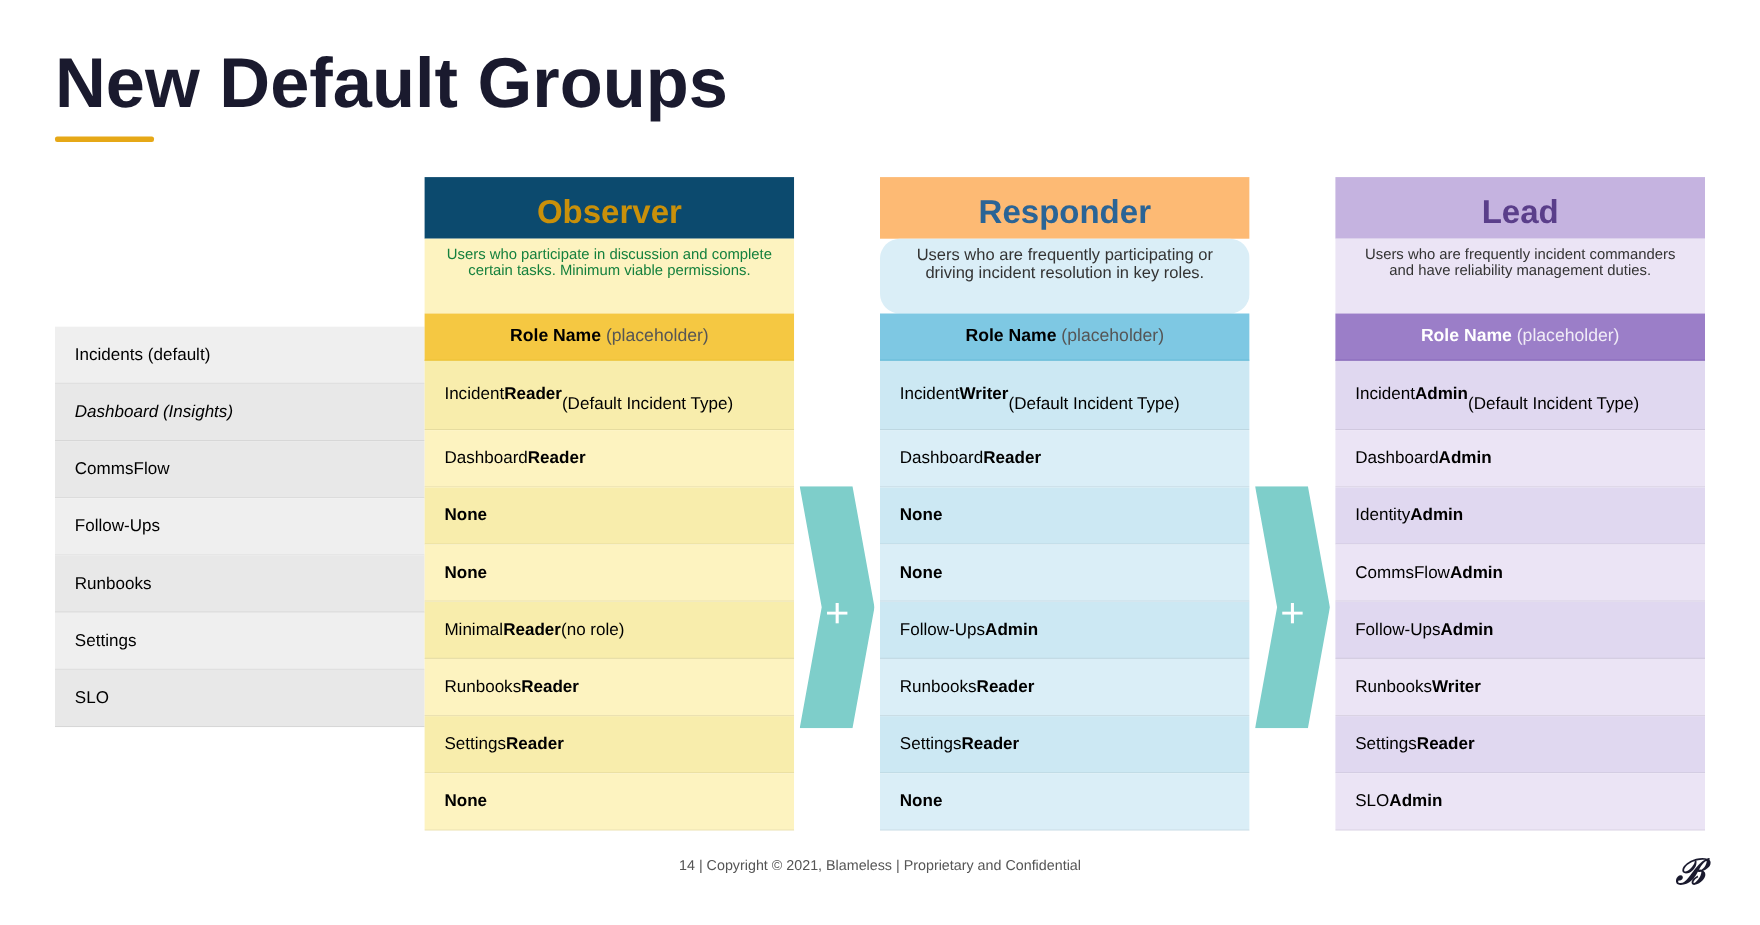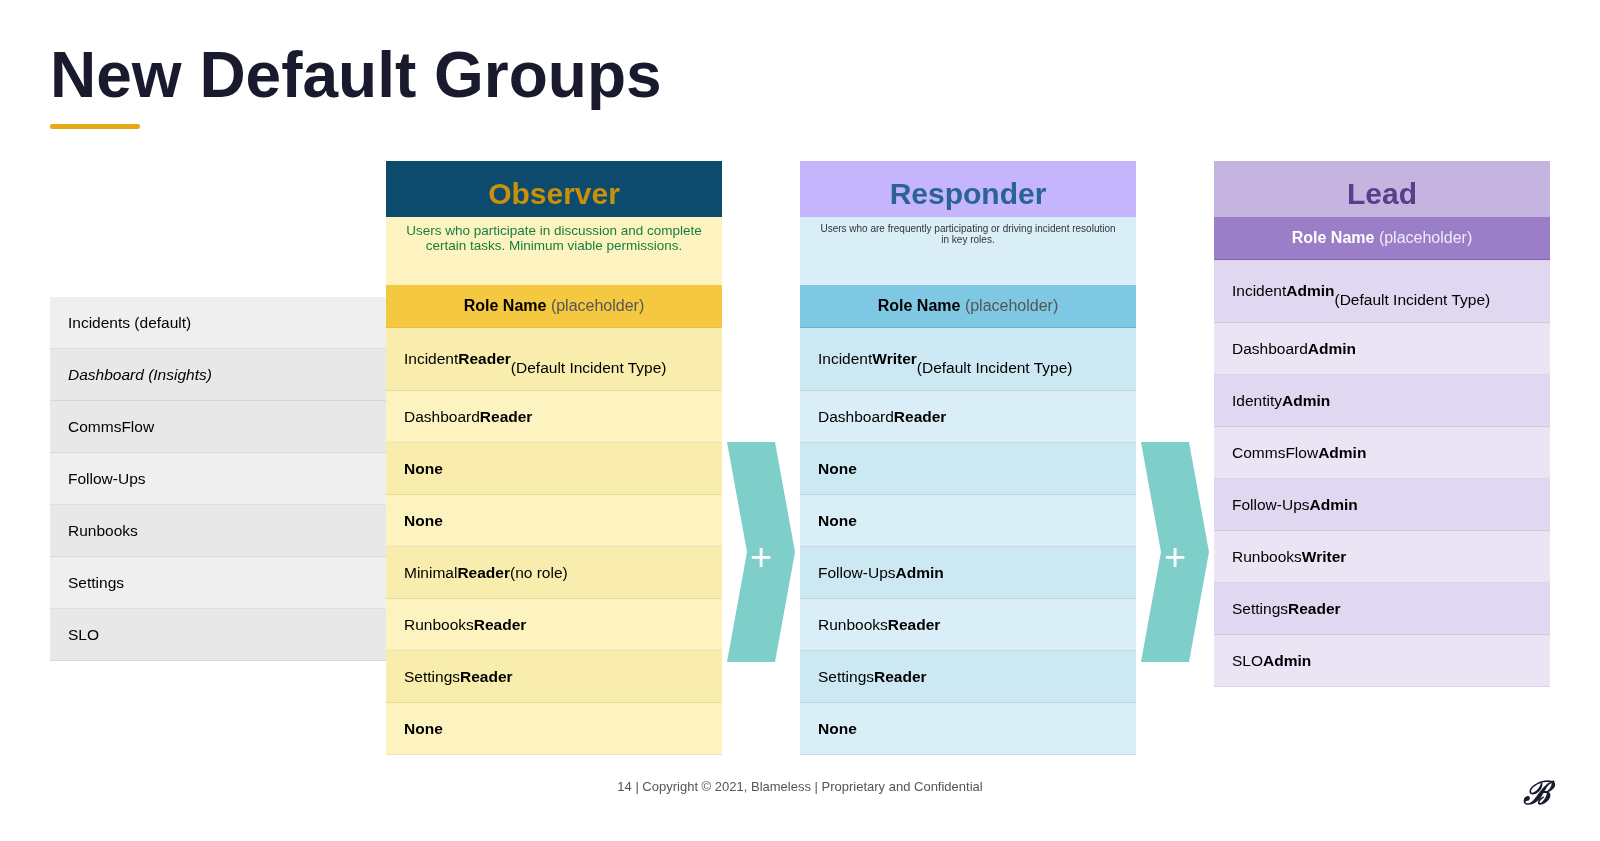--- a/index.html
+++ b/index.html
@@ -130,24 +130,24 @@
     <div style="flex:1; display:flex; align-items:center; justify-content:center;">
       <svg width="68" height="220" viewBox="0 0 68 220">
 
         <polygon points="0,0 48,0 68,110 48,220 0,220 20,110" fill="#7ececa"></polygon>
         <text x="34" y="118" text-anchor="middle" font-size="38" font-weight="300" fill="white" dominant-baseline="middle">+</text>
       </svg>
     </div>
   </div>
 
   <div class="g-col" style="flex:1;">
-    <div style="background:#c4b5fd; text-align:center; padding:16px 12px 6px;">
+    <div style="background:#fdba74; text-align:center; padding:16px 12px 6px;">
       <div style="font-size:30px; font-weight:800; color:#2a6496;">Responder</div>
     </div>
-    <div style="background:#daeef7; text-align:center; padding:6px 20px 14px; font-size:10px; color:#333; min-height:68px;">Users who are frequently participating or driving incident resolution in key roles.</div>
+    <div style="background:#daeef7; text-align:center; padding:6px 20px 14px; font-size:15px; color:#333; min-height:68px;border-radius:18px;">Users who are frequently participating or driving incident resolution in key roles.</div>
 
     <div style="background:#7ec8e3; text-align:center; padding:12px 8px; font-size:16px; border-bottom:1px solid #5ab6d4;">
       <span style="font-weight:700;">Role Name</span>
       <span style="font-weight:400; color:#555;"> <span>(placeholder)</span></span>
     </div>
     <div id="resp-rows">
         <div style="padding: 13px 18px; font-size: 15.5px; min-height: 52px; display: flex; align-items: center; border-bottom: 1px solid rgba(0, 0, 0, 0.07); background: rgb(204, 232, 243);">Incident <b>Writer</b><br>(Default Incident Type)</div>
         <div style="padding: 13px 18px; font-size: 15.5px; min-height: 52px; display: flex; align-items: center; border-bottom: 1px solid rgba(0, 0, 0, 0.07); background: rgb(218, 238, 247);">Dashboard <b>Reader</b></div>
         <div style="padding: 13px 18px; font-size: 15.5px; min-height: 52px; display: flex; align-items: center; border-bottom: 1px solid rgba(0, 0, 0, 0.07); background: rgb(204, 232, 243);">
           <b>None</b>
@@ -172,20 +172,21 @@
         <polygon points="0,0 48,0 68,110 48,220 0,220 20,110" fill="#7ececa"></polygon>
         <text x="34" y="118" text-anchor="middle" font-size="38" font-weight="300" fill="white" dominant-baseline="middle">+</text>
       </svg>
     </div>
   </div>
 
   <div class="g-col" style="flex:1;">
     <div style="background:#c5b3e0; text-align:center; padding:16px 12px 6px;">
       <div style="font-size:30px; font-weight:800; color:#5a3e8a;">Lead</div>
     </div>
+    <div style="background:#ebe4f5; text-align:center; padding:6px 20px 14px; font-size:13.5px; color:#333; min-height:68px;">Users who are frequently incident commanders and have reliability management duties.</div>
 
     <div style="background:#9b7ec8; color:#fff; text-align:center; padding:12px 8px; font-size:16px; border-bottom:1px solid #7e5fb5;">
       <span style="font-weight:700;">Role Name</span>
       <span style="font-weight:400; opacity:0.85;"> <span>(placeholder)</span></span>
     </div>
     <div id="lead-rows">
         <div style="padding: 13px 18px; font-size: 15.5px; min-height: 52px; display: flex; align-items: center; border-bottom: 1px solid rgba(0, 0, 0, 0.07); background: rgb(224, 216, 240);">Incident <b>Admin</b><br>(Default Incident Type)</div>
         <div style="padding: 13px 18px; font-size: 15.5px; min-height: 52px; display: flex; align-items: center; border-bottom: 1px solid rgba(0, 0, 0, 0.07); background: rgb(235, 228, 245);">Dashboard <b>Admin</b></div>
         <div style="padding: 13px 18px; font-size: 15.5px; min-height: 52px; display: flex; align-items: center; border-bottom: 1px solid rgba(0, 0, 0, 0.07); background: rgb(224, 216, 240);">Identity <b>Admin</b></div>
         <div style="padding: 13px 18px; font-size: 15.5px; min-height: 52px; display: flex; align-items: center; border-bottom: 1px solid rgba(0, 0, 0, 0.07); background: rgb(235, 228, 245);">CommsFlow <b>Admin</b></div>

